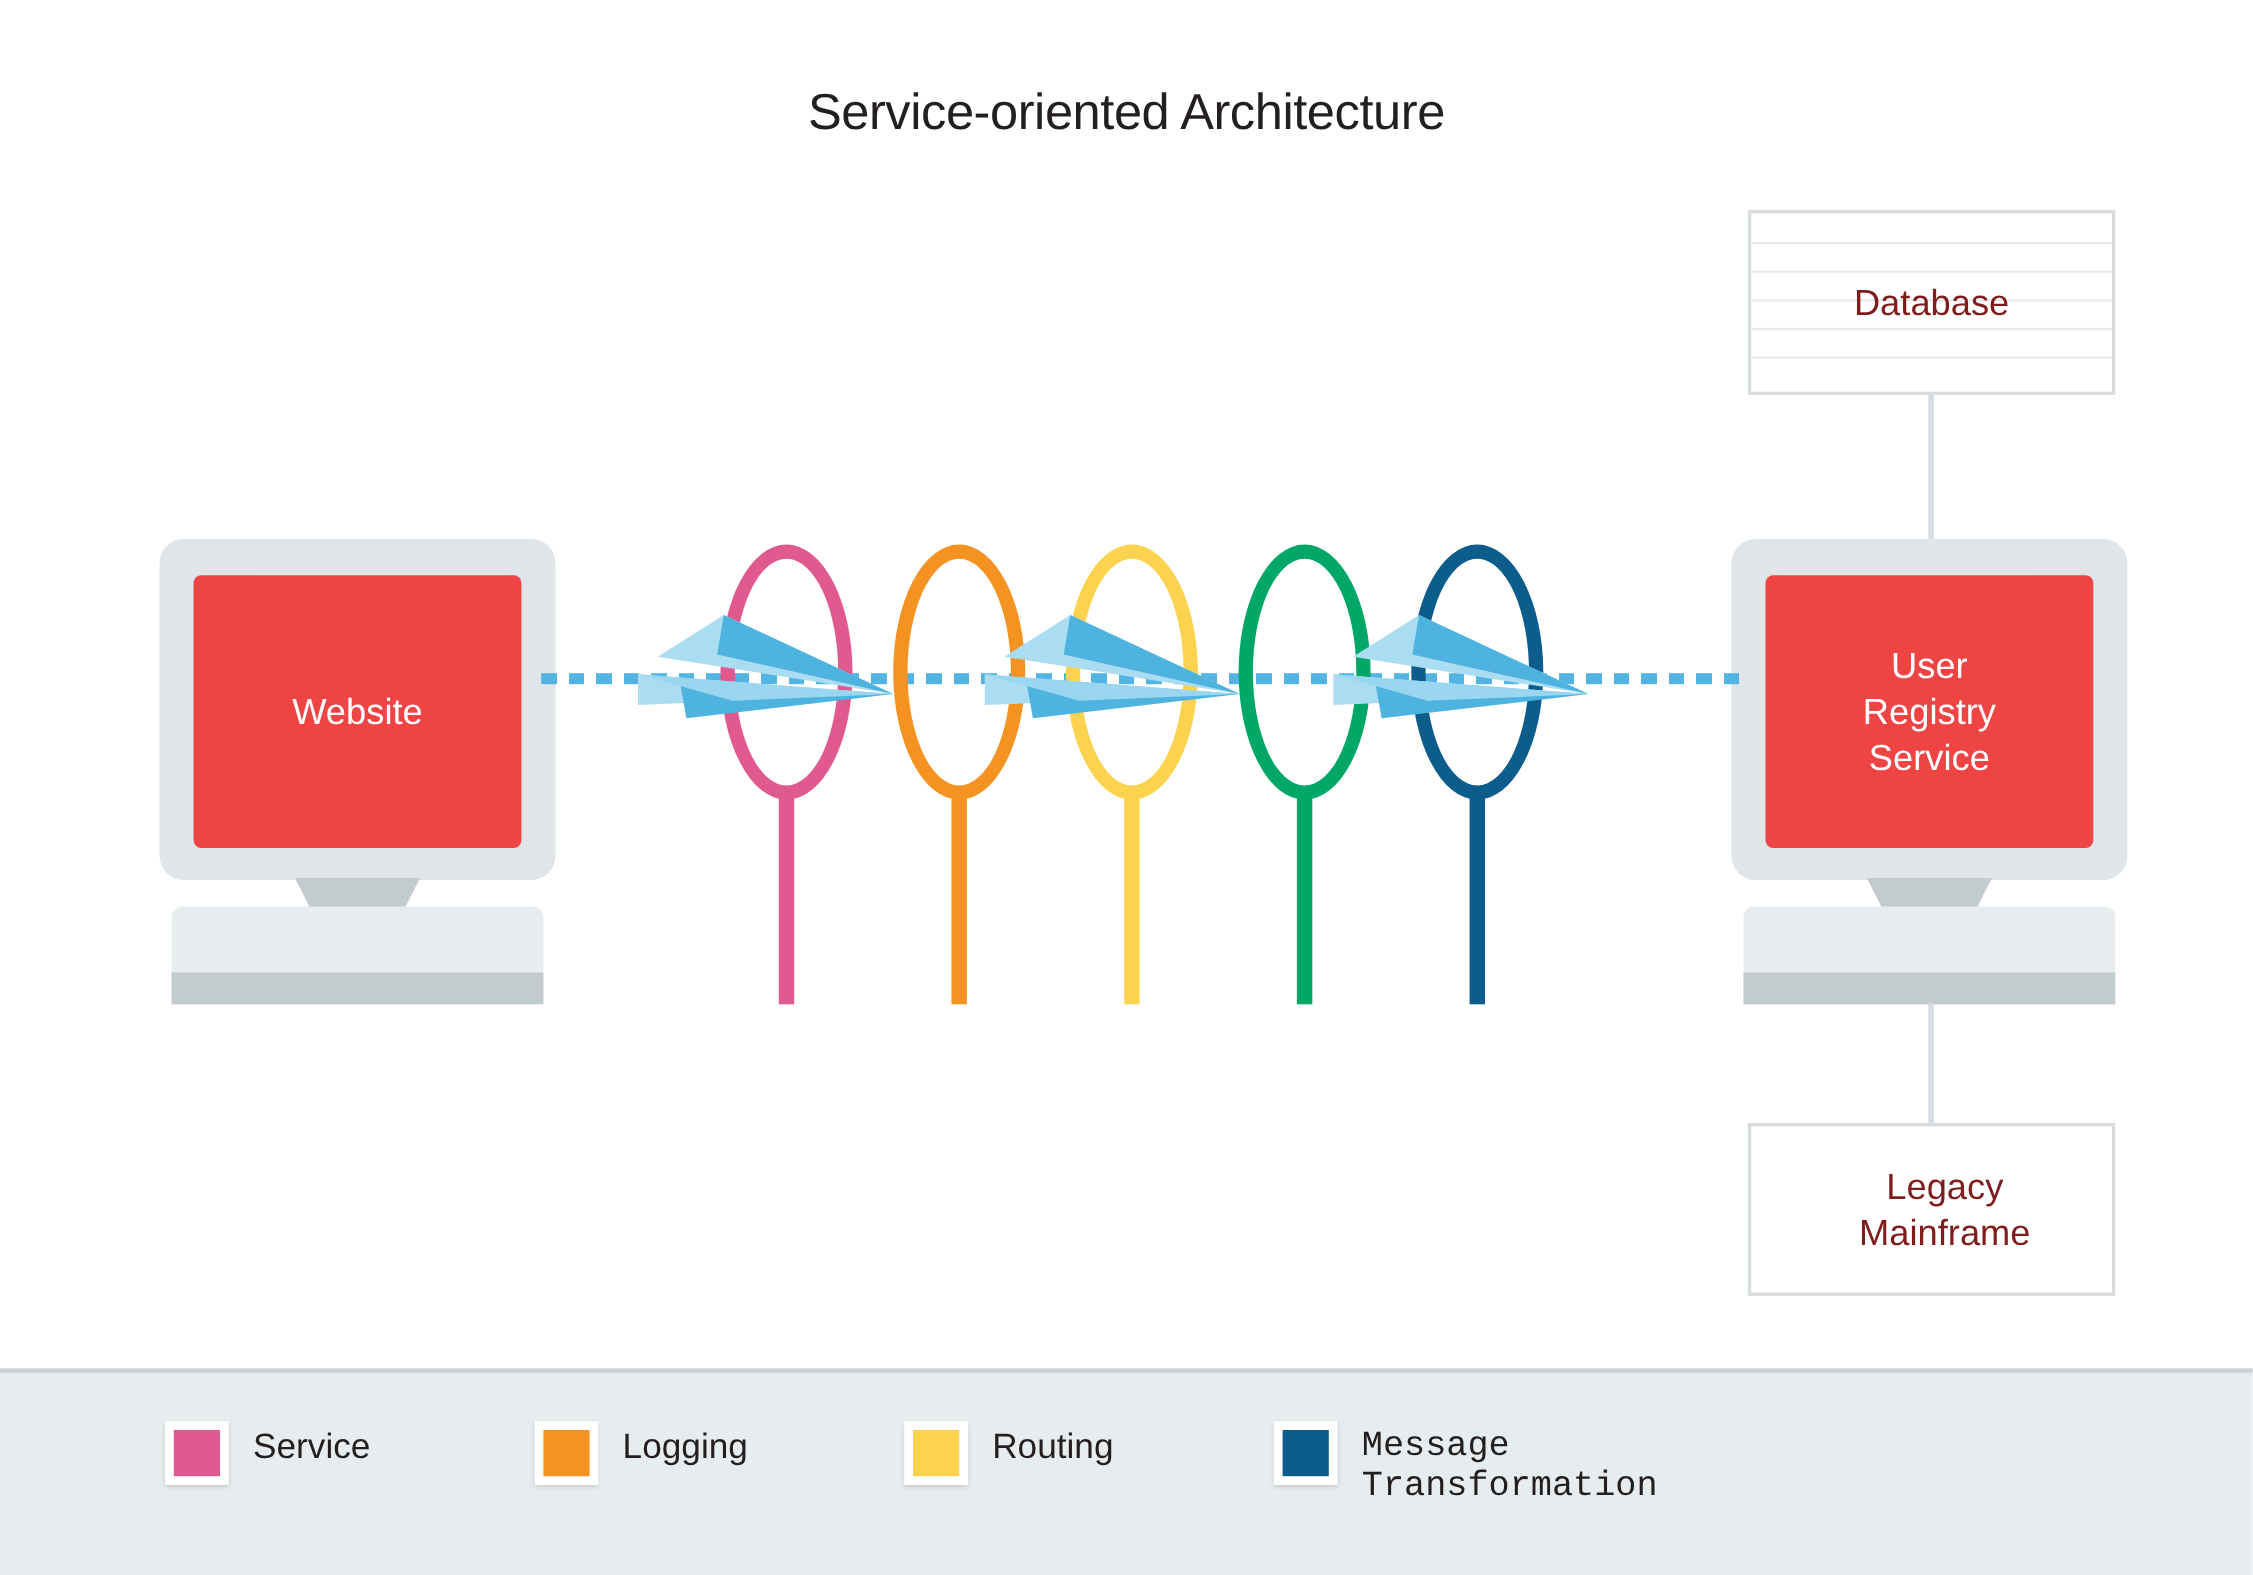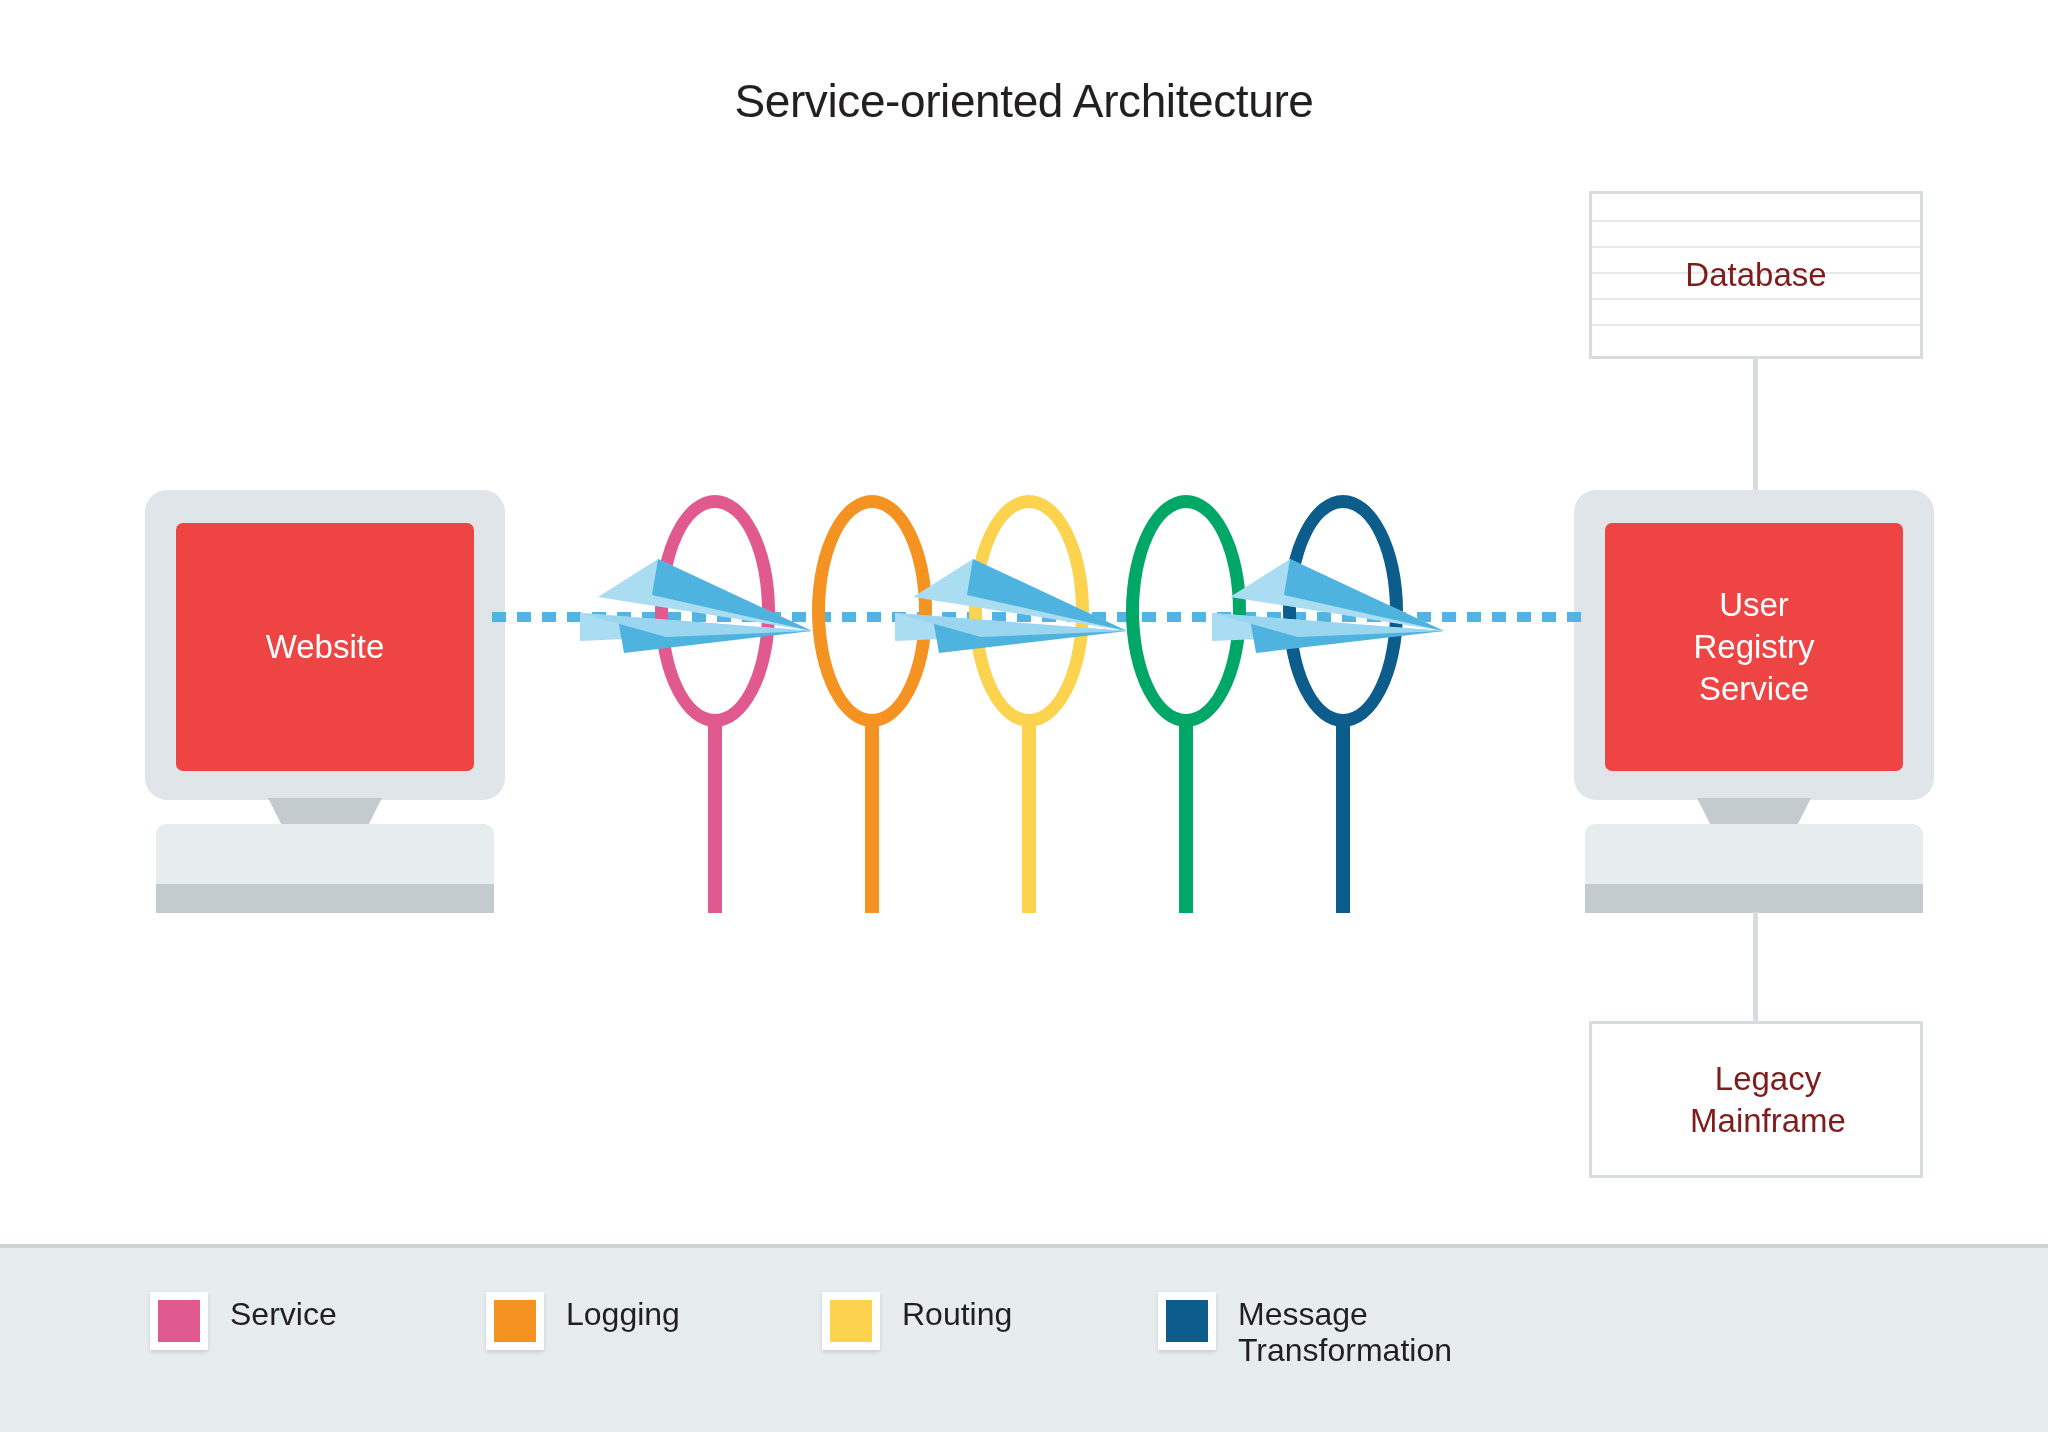--- a/index.html
+++ b/index.html
@@ -189,21 +189,21 @@
     width: 1790px;
     display: flex;
     align-items: flex-start;
   }
   .legend-item {
     display: flex;
     align-items: flex-start;
     width: 336px;
     flex: 0 0 auto;
   }
-  .legend-item:last-child { width: auto; }
+  .legend-item:last-child { width: auto; font-family: Liberation Mono, monospace; }
   .swatch-wrap {
     flex: 0 0 auto;
     width: 58px;
     height: 58px;
     background: #ffffff;
     box-shadow: 0 2px 4px rgba(0,0,0,0.14);
     display: flex;
     align-items: center;
     justify-content: center;
     margin-right: 22px;

